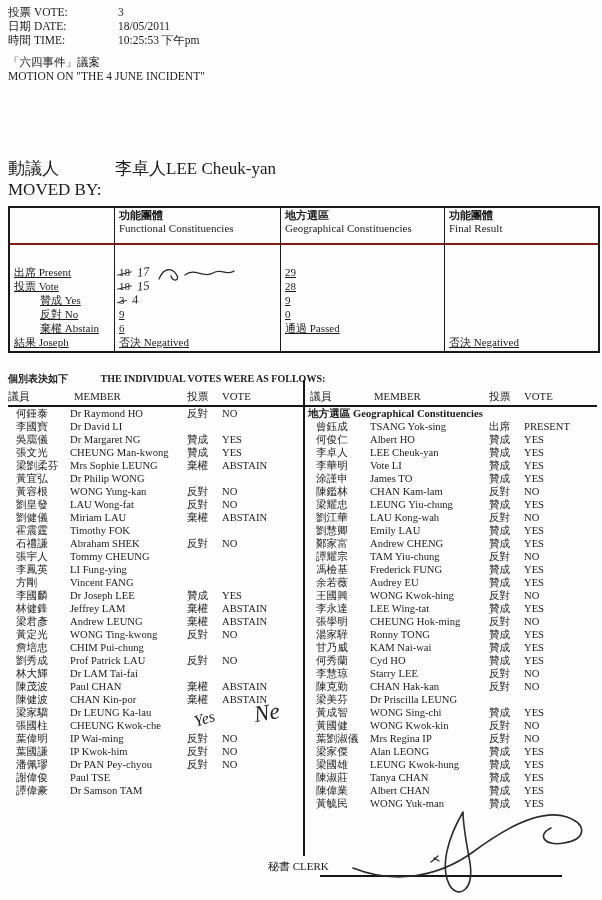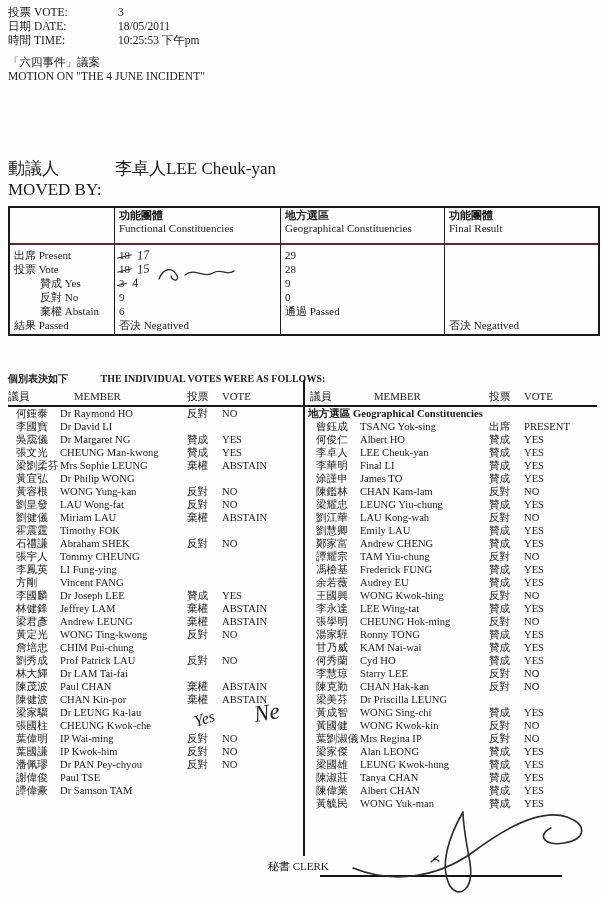--- a/index.html
+++ b/index.html
@@ -20,21 +20,21 @@
   
   #summary{
     position:absolute;left:8px;top:206px;width:588px;
     border:2px solid #1a1a1a;display:grid;
     grid-template-columns:104px 166px 164px 1fr;
   }
   .shead{border-bottom:2px solid #7f1d1d;padding:1px 4px 4px 4px;height:30px;
     font-size:11px;line-height:13px;white-space:nowrap;}
   .shead .zh{font-weight:bold;display:block;}
   .bl{border-left:1.5px solid #1a1a1a;}
-  .sbody{padding:3px 0 2px 0;}
+  .sbody{padding:20px 0 2px 0;text-decoration:underline;}
   .sline{min-height:14px;line-height:14px;font-size:11px;white-space:nowrap;padding-left:4px;}
   .ind{padding-left:30px;}
   .slash{position:relative;display:inline-block;}
   .slash::after{content:"";position:absolute;left:-2px;right:-2px;top:54%;height:1.3px;
     background:#2a2a2a;transform:rotate(-14deg);}
   .hand{font-style:italic;color:#222;}
   .hand-num{display:inline-block;margin-left:7px;font-size:12.5px;transform:rotate(-7deg);}
   #squiggle{position:absolute;left:155px;top:264px;}
   
   #ind-title{position:absolute;left:8px;top:372px;font-size:10px;white-space:nowrap;font-weight:bold;}
@@ -42,21 +42,21 @@
   #ind-head{position:absolute;left:0;top:390px;width:498px;font-size:10.8px;height:14px;}
   #ind-head span{position:absolute;white-space:nowrap;}
   #ind-sep{position:absolute;left:8px;top:405px;width:589px;height:2px;background:#161616;}
   #divider{position:absolute;left:303px;top:380px;width:2px;height:476px;background:#161616;}
   .vcol{position:absolute;top:407px;}
   #left-col{left:8px;width:294px;}
   #right-col{left:308px;width:292px;}
   .section{font-weight:bold;font-size:10.6px;line-height:13px;height:13px;white-space:nowrap;}
   .irow{position:relative;height:13px;line-height:13px;font-size:10.6px;white-space:nowrap;}
   .c-zh{position:absolute;left:8px;}
-  .c-en{position:absolute;left:52px;}
+  .c-en{position:absolute;left:62px;}
   .c-vzh{position:absolute;left:179px;}
   .c-ven{position:absolute;left:214px;}
   #right-col .c-vzh{left:181px;}
   #right-col .c-ven{left:216px;}
   .hand-yes{position:absolute;left:186px;top:-7px;font-size:16px;display:inline-block;
     transform:rotate(-17deg);}
   .hand-ne{position:absolute;left:246px;top:-13px;font-size:23px;display:inline-block;
     transform:rotate(-9deg);}
   
   #clerk{position:absolute;left:268px;top:859px;font-size:11px;text-align:center;}
@@ -106,21 +106,21 @@
   <div class="shead bl">
     <span class="zh">功能團體</span>
     <span>Final Result</span>
   </div>
   <div class="sbody" id="sum-labels">
       <div class="sline">出席 Present</div>
       <div class="sline">投票 Vote</div>
       <div class="sline ind">贊成 Yes</div>
       <div class="sline ind">反對 No</div>
       <div class="sline ind">棄權 Abstain</div>
-      <div class="sline">結果 Passed</div>
+      <div class="sline">結果 Joseph</div>
     </div>
   <div class="sbody bl" id="sum-fc">
       <div class="sline"><span class="slash">18</span><span class="hand hand-num">17</span></div>
       <div class="sline"><span class="slash">18</span><span class="hand hand-num">15</span></div>
       <div class="sline"><span class="slash">3</span><span class="hand hand-num">4</span></div>
       <div class="sline"><span>9</span></div>
       <div class="sline"><span>6</span></div>
       <div class="sline"><span>否決 Negatived</span></div>
     </div>
   <div class="sbody bl" id="sum-gc">
@@ -362,21 +362,21 @@
       <span class="c-ven">YES</span>
     </div>
     <div class="irow">
       <span class="c-zh">李卓人</span>
       <span class="c-en">LEE Cheuk-yan</span>
       <span class="c-vzh">贊成</span>
       <span class="c-ven">YES</span>
     </div>
     <div class="irow">
       <span class="c-zh">李華明</span>
-      <span class="c-en">Final LI</span>
+      <span class="c-en">Vote LI</span>
       <span class="c-vzh">贊成</span>
       <span class="c-ven">YES</span>
     </div>
     <div class="irow">
       <span class="c-zh">涂謹申</span>
       <span class="c-en">James TO</span>
       <span class="c-vzh">贊成</span>
       <span class="c-ven">YES</span>
     </div>
     <div class="irow">

